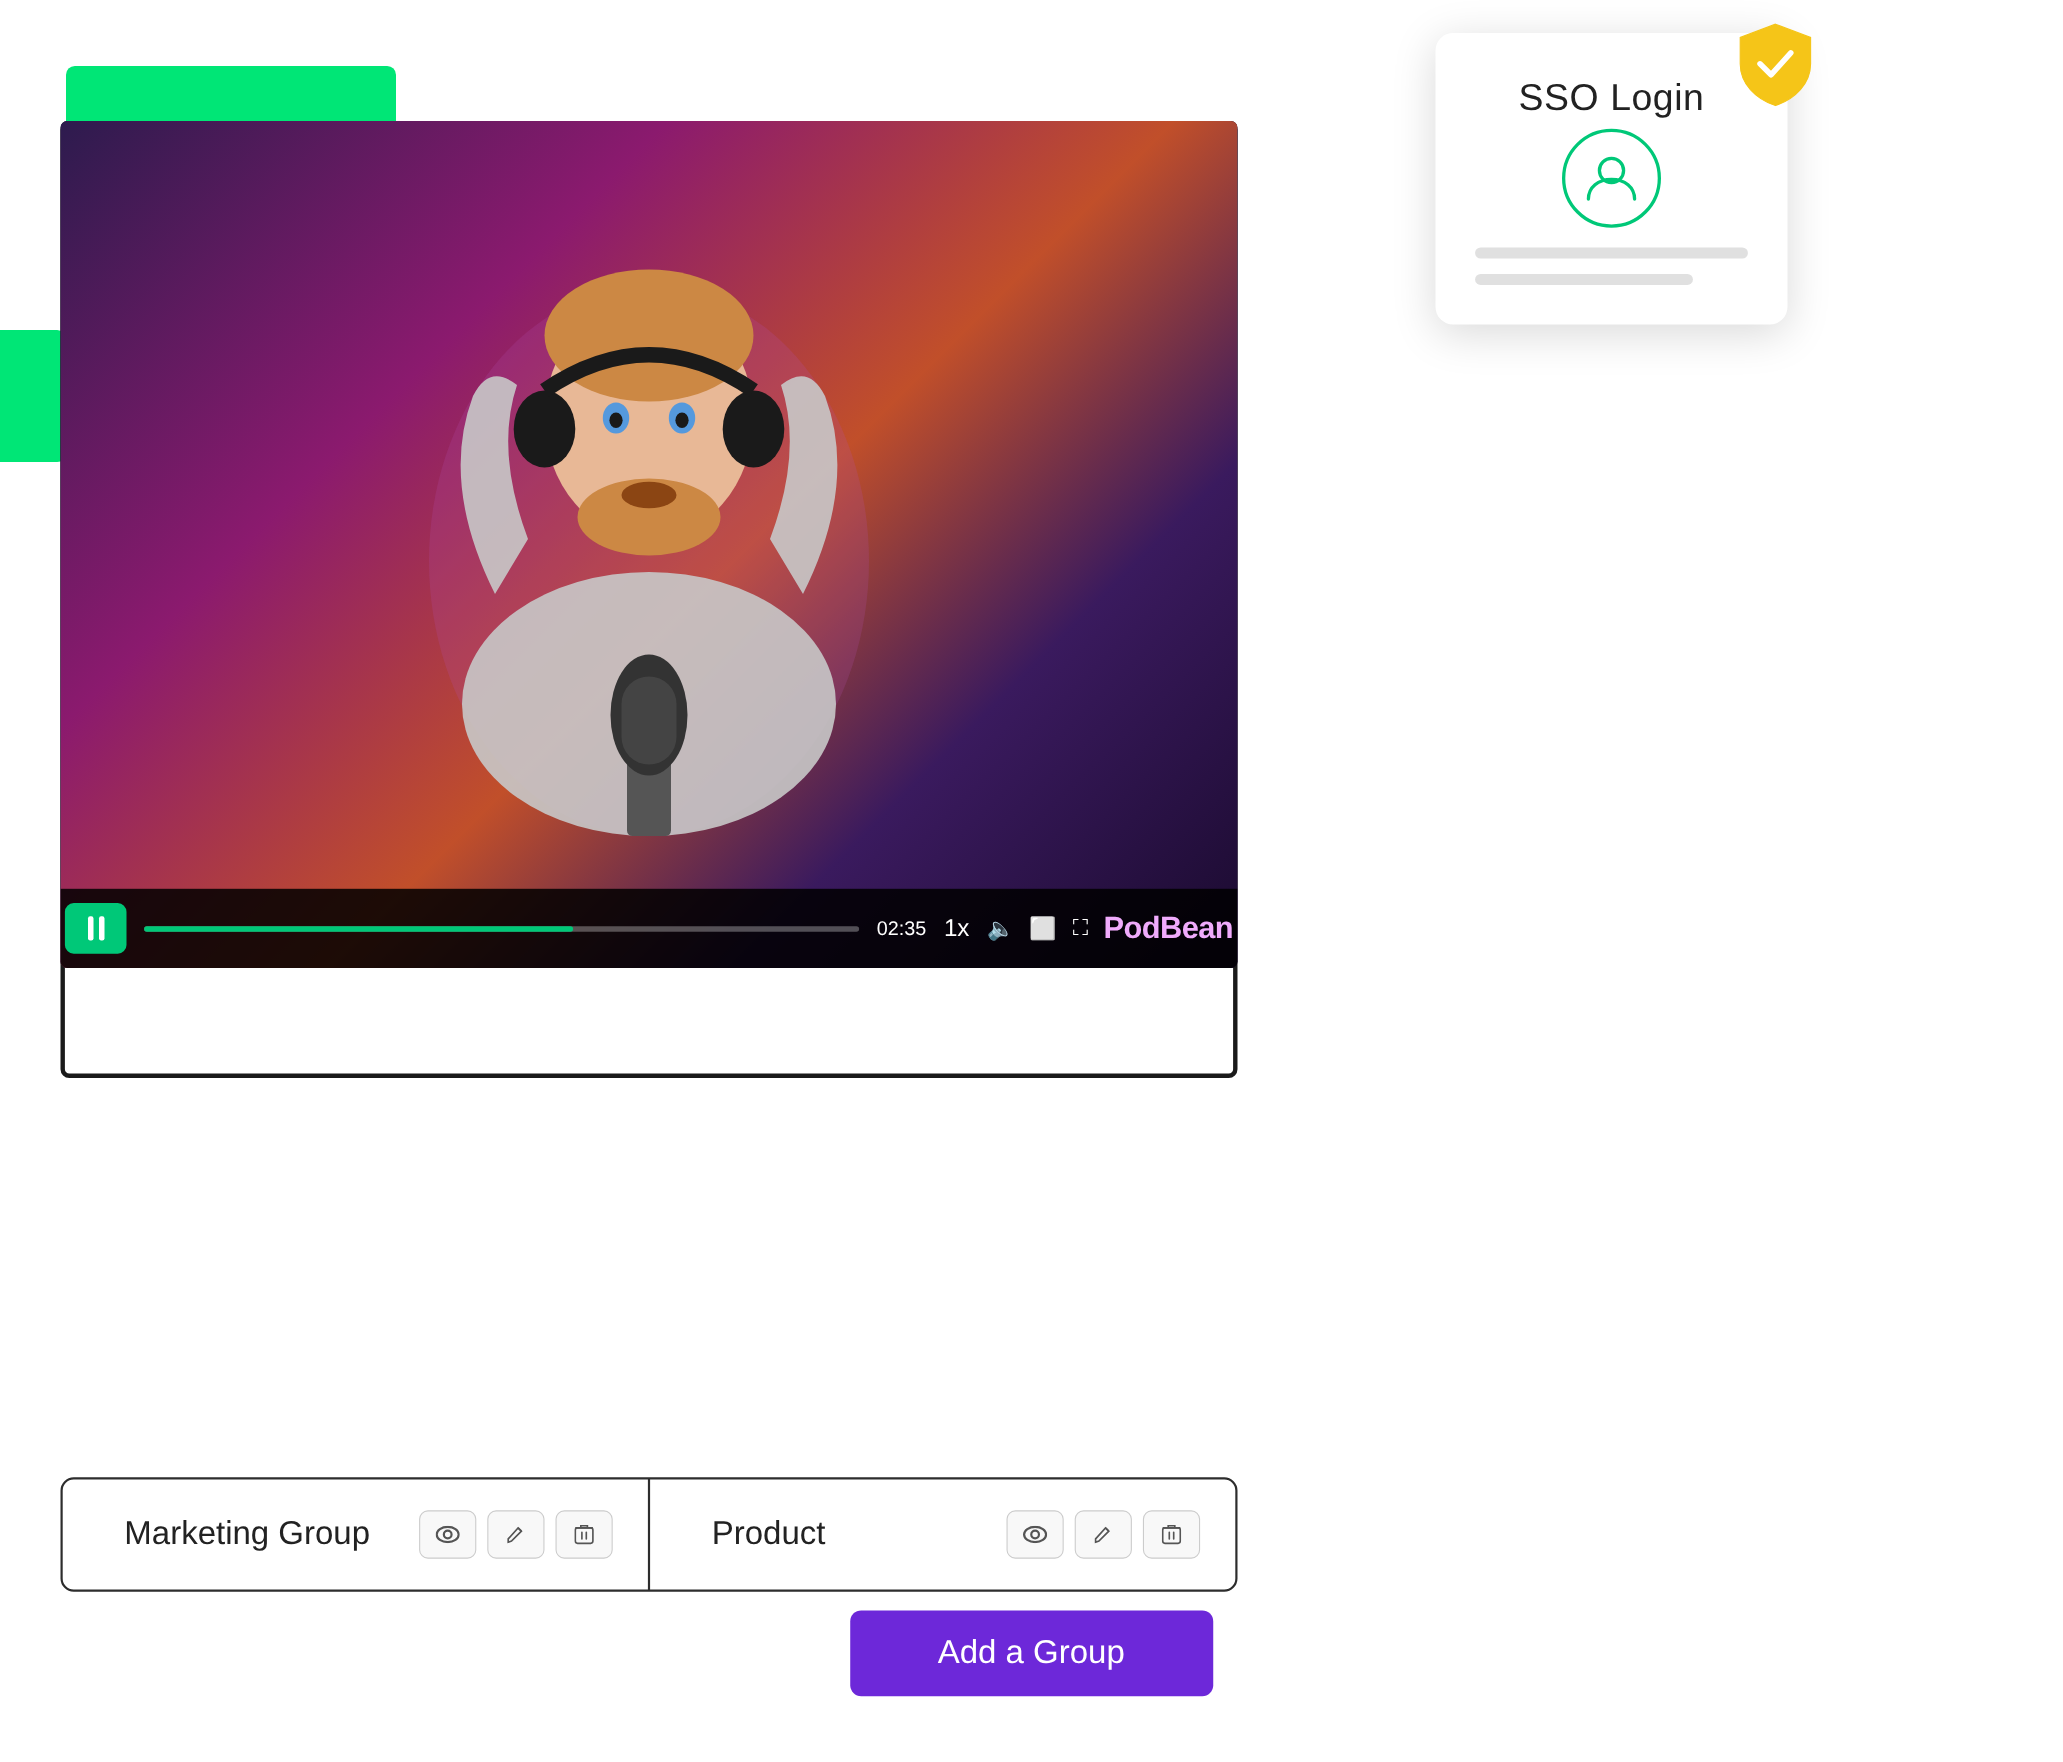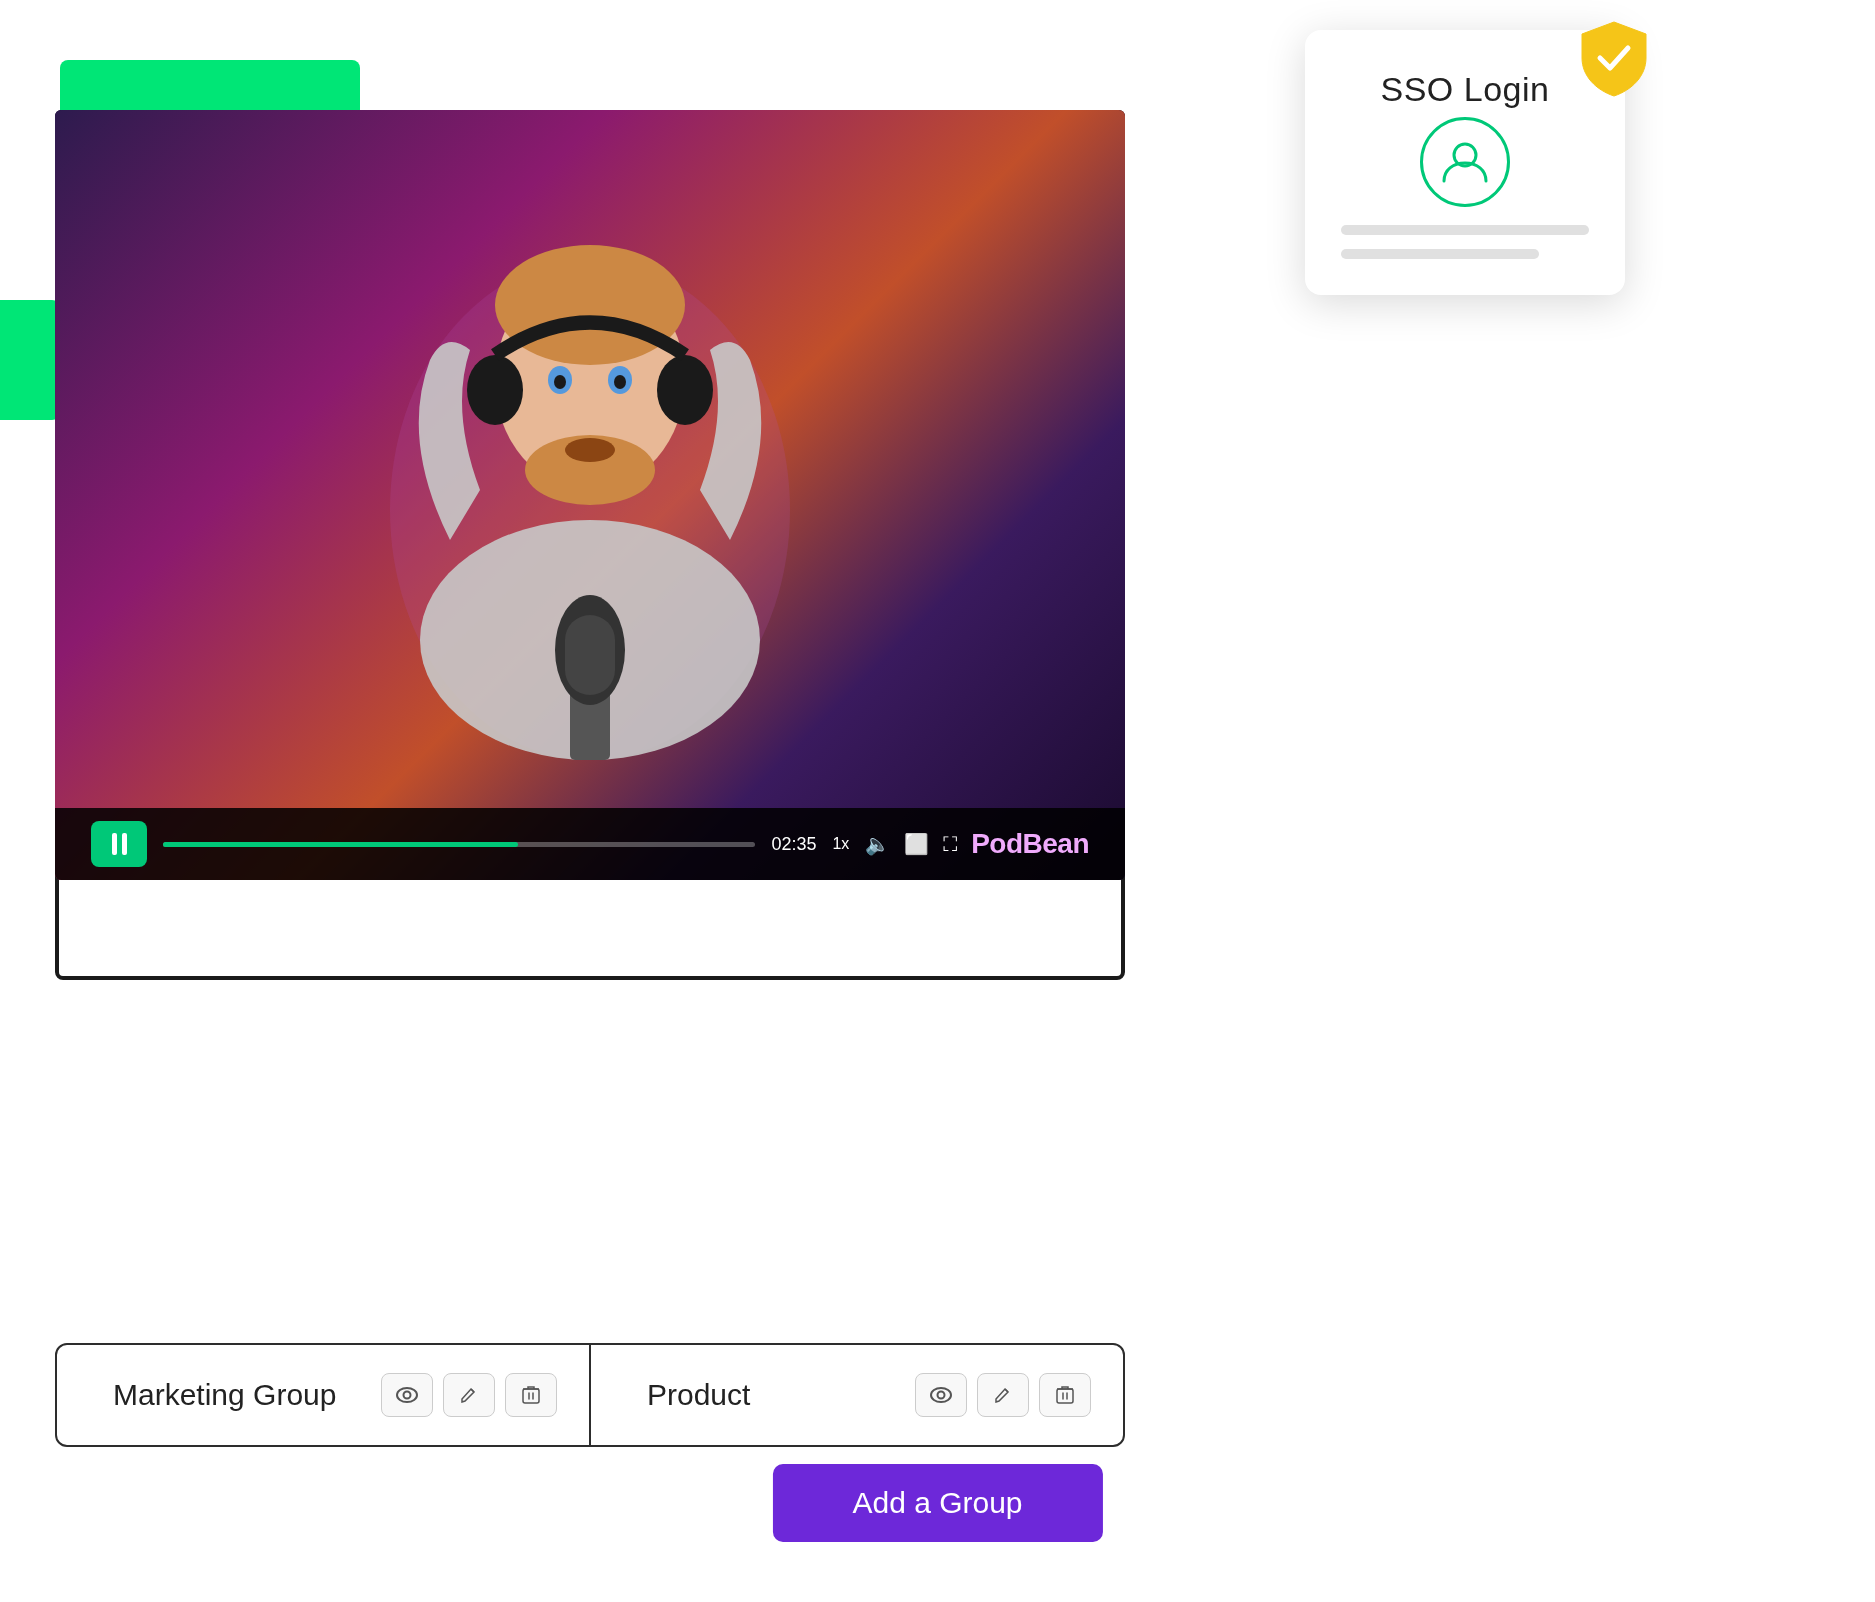--- a/index.html
+++ b/index.html
@@ -132,21 +132,21 @@
     
     .video-controls {
       position: absolute;
       bottom: 0;
       left: 0;
       right: 0;
       height: 72px;
       background: rgba(0,0,0,0.85);
       display: flex;
       align-items: center;
-      padding: 0 36px;
+      padding: 0 4px;
       gap: 16px;
       z-index: 6;
     }
 
     .pause-btn {
       width: 56px;
       height: 46px;
       background: #00c878;
       border-radius: 8px;
       display: flex;
@@ -187,21 +187,21 @@
     }
 
     .time-display {
       color: #ffffff;
       font-size: 18px;
       white-space: nowrap;
     }
 
     .speed-display {
       color: #ffffff;
-      font-size: 16px;
+      font-size: 22px;
     }
 
     .control-icons {
       display: flex;
       align-items: center;
       gap: 14px;
     }
 
     .ctrl-icon {
       color: #ffffff;

